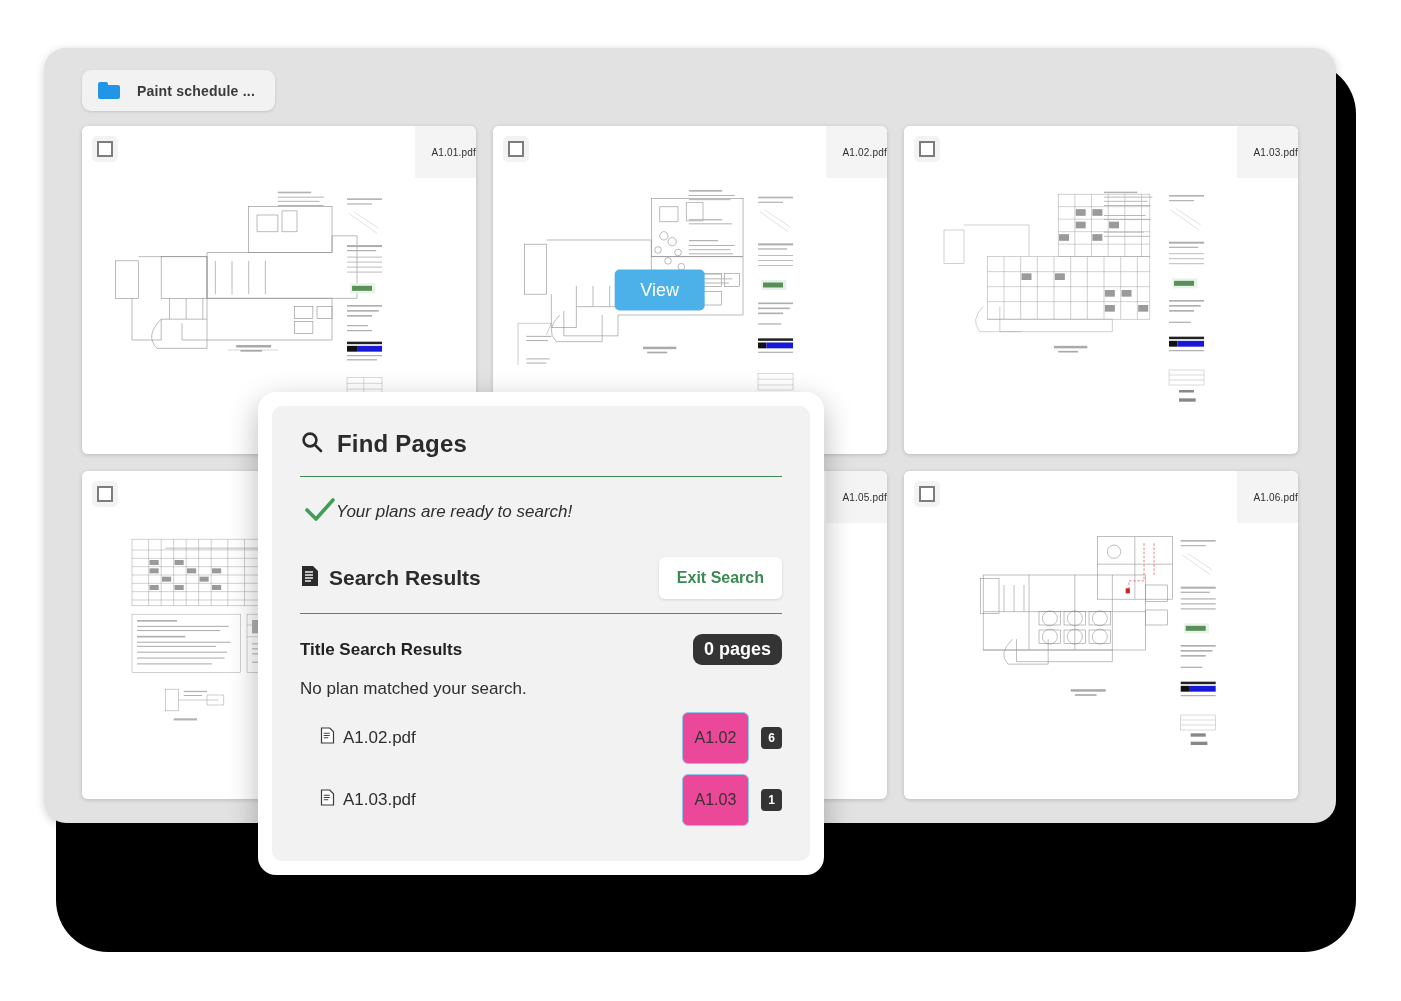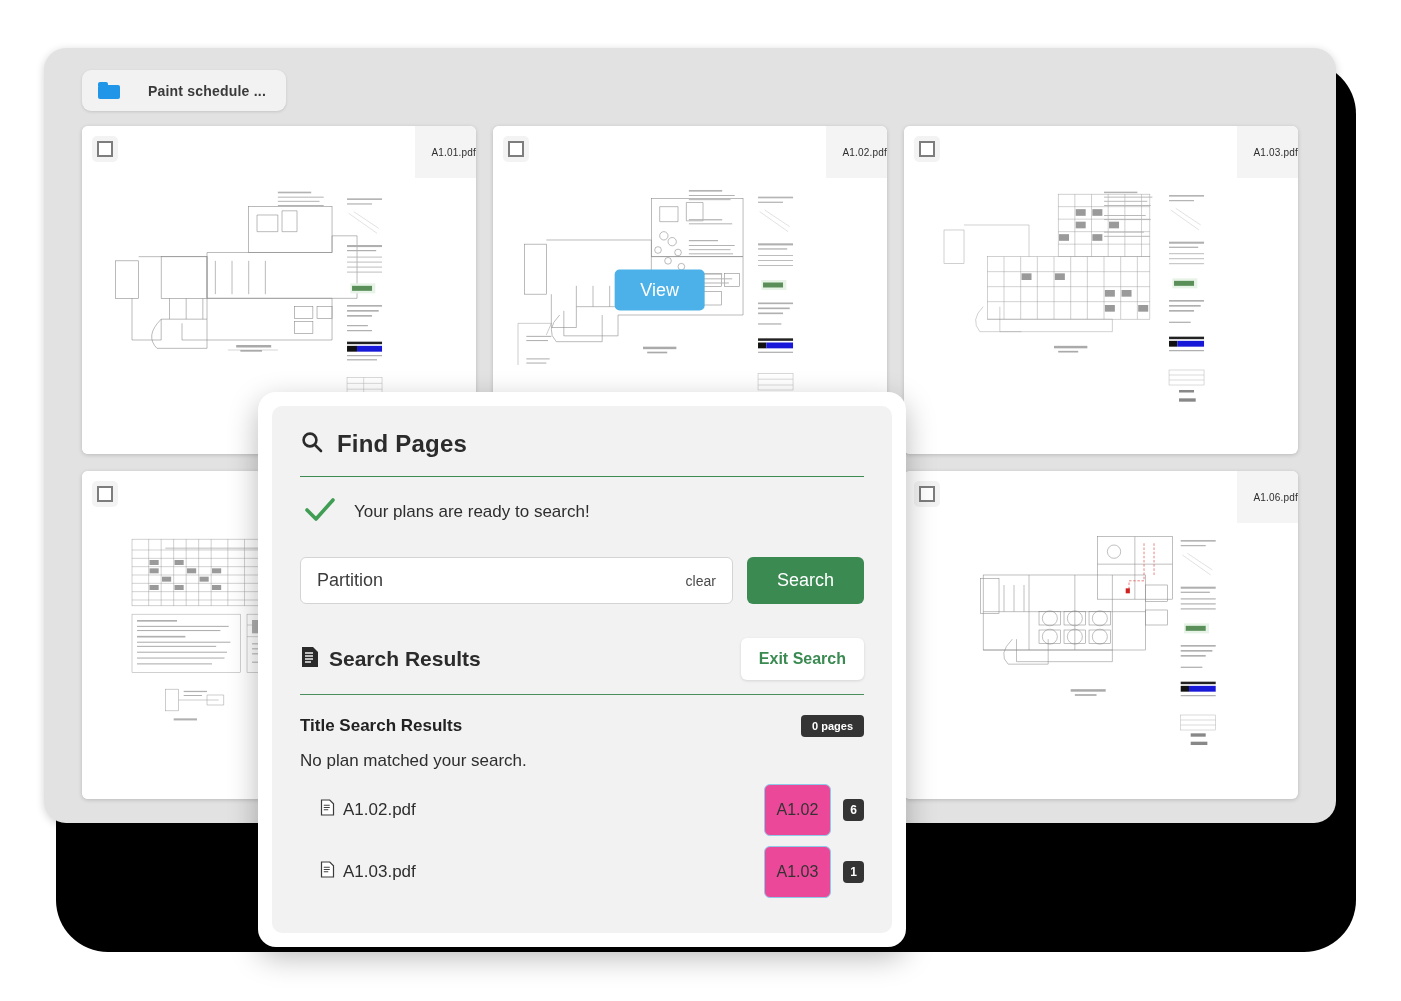--- a/index.html
+++ b/index.html
@@ -38,21 +38,21 @@
   }
 
   
   .topbar {
     height: 78px;
     padding: 22px 0 0 38px;
   }
   .folder-chip {
     display: inline-flex;
     align-items: center;
-    gap: 28px;
+    gap: 17px;
     background: #f2f2f2;
     border-radius: 9px;
     padding: 12px 20px 12px 16px;
     box-shadow: 0 1px 3px rgba(0,0,0,0.13);
     min-width: 176px;
   }
   .folder-icon { width: 22px; height: 17px; position: relative; flex: 0 0 auto; }
   .folder-icon .tab {
     position: absolute; left: 0; top: 0; width: 10px; height: 4px;
     background: #2196e8; border-radius: 2px 2px 0 0;
@@ -131,21 +131,21 @@
 
   
   .blueprint { position: absolute; inset: 0; }
   .blueprint svg { width: 100%; height: 100%; display: block; }
 
   
   .search-dialog {
     position: absolute;
     left: 258px;
     top: 392px;
-    width: 648px;
+    width: 566px;
     background: #ffffff;
     border-radius: 18px;
     box-shadow: 0 10px 30px rgba(0,0,0,0.28);
     padding: 14px;
     z-index: 50;
   }
   .dialog-inner {
     background: #f2f2f2;
     border-radius: 10px;
     padding: 24px 28px 30px 28px;
@@ -154,23 +154,24 @@
     display: flex; align-items: center; gap: 13px;
     padding-bottom: 18px;
   }
   .dialog-title {
     font-size: 24px; font-weight: bold; color: #2b2b2b; letter-spacing: .2px;
   }
   .rule { height: 1px; background: #3f8a52; margin-bottom: 20px; }
   .rule.thin { background: #4a8f5c; }
 
   .ready-row {
-    display: flex; align-items: center; gap: 18px;
+    display: flex; align-items: center; 
     margin-bottom: 30px;
     padding-left: 4px;
+    font-style: italic;
   }
   .ready-text { font-size: 17px; color: #2e2e2e; }
 
   .search-row { display: flex; gap: 14px; align-items: stretch; margin-bottom: 34px; }
   .search-field {
     flex: 1;
     background: #ffffff;
     border: 1px solid #d4d4d4;
     border-radius: 6px;
     display: flex; align-items: center;
@@ -203,22 +204,22 @@
     box-shadow: 0 1px 3px rgba(0,0,0,0.12);
     font-family: "Liberation Sans", sans-serif;
   }
 
   .section-row {
     display: flex; align-items: center; justify-content: space-between;
     margin-top: 22px;
   }
   .section-title { font-size: 17px; font-weight: bold; color: #222222; }
   .badge {
-    background: #343434; color: #ffffff; font-size: 11px; font-weight: bold;
-    border-radius: 4px; padding: 5px 11px; white-space: nowrap;
+    background: #343434; color: #ffffff; font-size: 18px; font-weight: bold;
+    border-radius: 9px; padding: 5px 11px; white-space: nowrap;
   }
   .empty-note { font-size: 17px; color: #2e2e2e; margin-top: 14px; }
 
   .result-list { margin-top: 8px; }
   .result-row {
     display: flex; align-items: center;
     padding: 5px 0 5px 20px;
   }
   .result-name {
     display: flex; align-items: center; gap: 8px;
@@ -757,27 +758,20 @@
 
     <div class="ready-row">
       <span>
         <svg width="32" height="26" viewBox="0 0 32 26" fill="none" stroke="#3f9e54" stroke-width="3.6" stroke-linecap="round" stroke-linejoin="round">
           <path d="M3 13 L12 22 L29 3"></path>
         </svg>
       </span>
       <span class="ready-text">Your plans are ready to search!</span>
     </div>
 
-    <div class="search-row">
-      <div class="search-field">
-        <input class="search-value" type="text" value="Partition" style="">
-        <span class="clear-link">clear</span>
-      </div>
-      <button class="search-btn">Search</button>
-    </div>
 
     <div class="results-head-row">
       <div class="results-head">
         <span>
           <svg width="20" height="22" viewBox="0 0 20 22" fill="#2b2b2b">
             <path d="M2 1 h11 l5 5 v15 h-16 z"></path>
             <path d="M5 7 h8 M5 10 h8 M5 13 h8 M5 16 h6" stroke="#f2f2f2" stroke-width="1.3"></path>
           </svg>
         </span>
         <span>Search Results</span>

